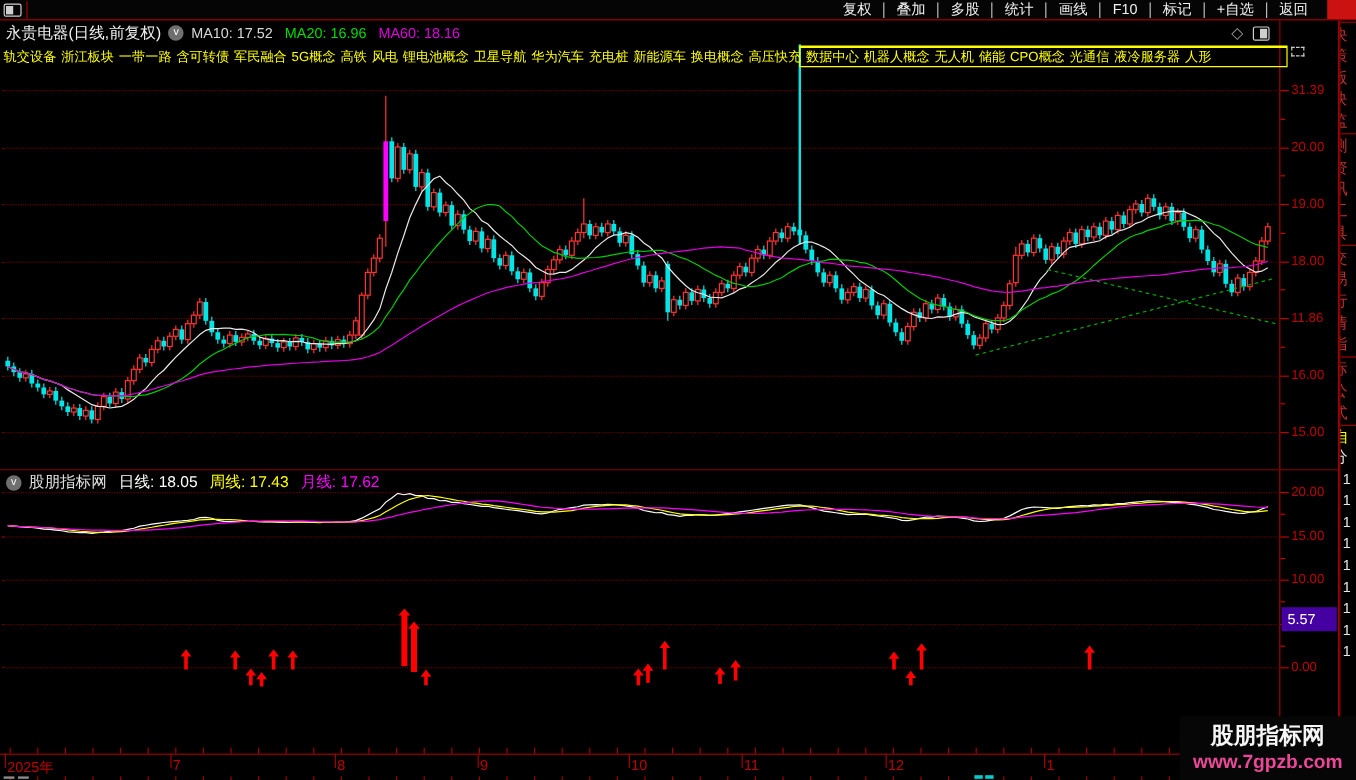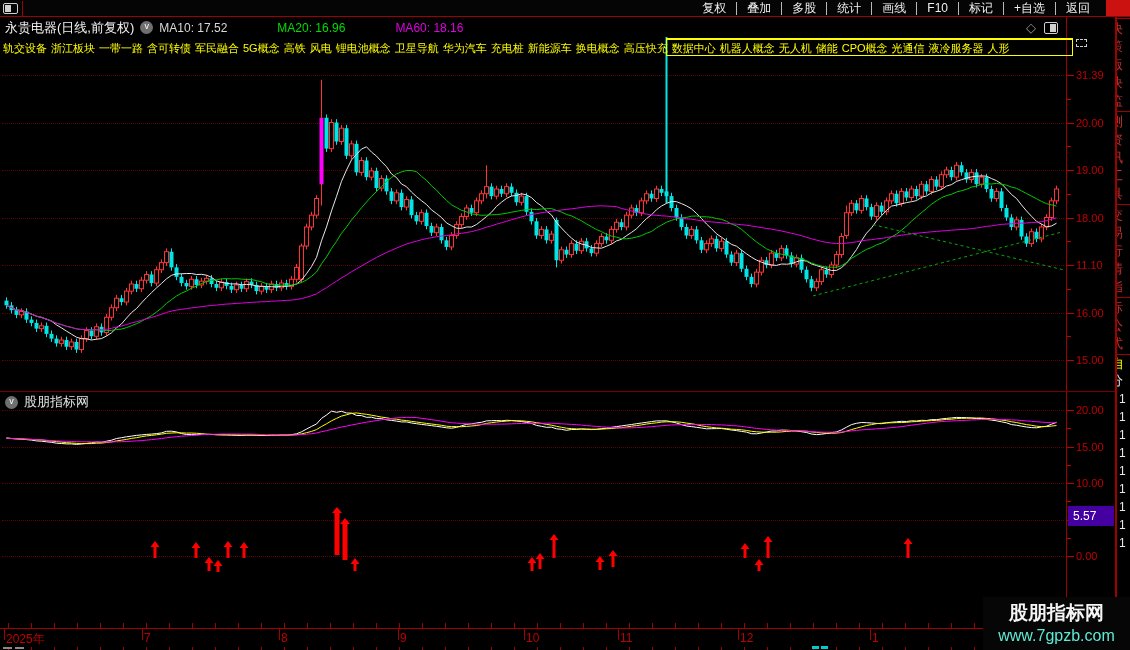--- a/index.html
+++ b/index.html
@@ -61,21 +61,21 @@
   .rstrip{position:absolute;left:1116px;top:17px;width:14px;height:633px;background:#000;
           border-left:1px solid #a00000;z-index:7;overflow:hidden;}
   .rglyph{color:#c03030;font-size:13px;height:18px;line-height:18px;margin-left:-7px;}
   .rdiv{height:1px;background:#a00000;margin:1px 0;}
   .rnum{color:#e8e8e8;font-size:12px;height:18px;line-height:18px;margin-left:2px;}
   .ryellow{color:#ffff00;font-size:13px;height:16px;line-height:16px;margin-left:-6px;}
   
   .wmark{position:absolute;left:983px;top:597px;width:147px;height:53px;background:#060606;
          z-index:9;text-align:center;}
   .wm1{color:#f5f5f5;font-size:19px;font-weight:bold;margin-top:3px;}
-  .wm2{color:#5eead4;font-size:16px;font-weight:normal;margin-top:1px;text-align:center;}
+  .wm2{color:#ec4899;font-size:16px;font-weight:bold;margin-top:1px;text-align:center;}
   svg{position:absolute;left:0;top:0;z-index:2;}
 </style>
 </head>
 <body>
 
 <div id="root">
 
   <div class="toolbar">
     <div class="tb-icon">
         <div class="half"></div>
@@ -101,21 +101,21 @@
           <span class="tb-div"></span>
           <span class="tb-btn">返回</span>
         </div>
       <div class="tb-redblock"></div>
     </div>
   </div>
 
   <div class="titlerow">
     <span class="stock">永贵电器(日线,前复权)</span>
     <span class="chev-circle">v</span>
-    <span id="ma-items" style="display:flex;gap:40px;">
+    <span id="ma-items" style="display:flex;">
         <span class="ma" style="color: rgb(216, 216, 216);">MA10: 17.52</span>
         <span class="ma" style="color: rgb(0, 221, 0);">MA20: 16.96</span>
         <span class="ma" style="color: rgb(224, 0, 224);">MA60: 18.16</span>
       </span>
     <span class="tr-icons">
       <span class="dia">◇</span>
       <span class="sq-icon">
           <span class="half"></span>
         </span>
     </span>
@@ -125,20 +125,25 @@
   <div class="tagbox"></div>
   <div class="tagdash"></div>
 
   <div class="vline" style="left:1066px;top:17px;height:613px;"></div>
   <div class="vline" style="left:1115px;top:17px;height:633px;"></div>
   <div class="hline" style="left:0;top:391px;width:1115px;"></div>
 
   <div class="phead">
     <span class="chev-circle" style="margin-left:5px;">v</span>
     <span class="pname">股朋指标网</span>
+    <span id="pitems" style="display:flex;">
+        <span class="pitem" style="color: rgb(255, 255, 255);">日线: 18.05</span>
+        <span class="pitem" style="color: rgb(255, 255, 0);">周线: 17.43</span>
+        <span class="pitem" style="color: rgb(255, 0, 255);">月线: 17.62</span>
+      </span>
   </div>
 
   <div class="badge">5.57</div>
 
   <div class="tl-line"></div>
   <div id="tl-labels">
       <div class="tl-lab" style="left: 6px;">2025年</div>
       <div class="tl-tick" style="left: 4px; top: 628px; height: 12px;"></div>
       <div class="tl-lab" style="left: 144px;">7</div>
       <div class="tl-tick" style="left: 142px; top: 628px; height: 12px;"></div>
@@ -314,21 +319,21 @@
       <div class="tick" style="top: 98.75px; width: 4px;"></div>
       <div class="ylab" style="top: 116.5px;">20.00</div>
       <div class="tick" style="top: 122.5px; width: 7px;"></div>
       <div class="tick" style="top: 146.25px; width: 4px;"></div>
       <div class="ylab" style="top: 164px;">19.00</div>
       <div class="tick" style="top: 170px; width: 7px;"></div>
       <div class="tick" style="top: 193.75px; width: 4px;"></div>
       <div class="ylab" style="top: 211.5px;">18.00</div>
       <div class="tick" style="top: 217.5px; width: 7px;"></div>
       <div class="tick" style="top: 241.25px; width: 4px;"></div>
-      <div class="ylab" style="top: 259px;">11.10</div>
+      <div class="ylab" style="top: 259px;">11.86</div>
       <div class="tick" style="top: 265px; width: 7px;"></div>
       <div class="tick" style="top: 288.75px; width: 4px;"></div>
       <div class="ylab" style="top: 306.5px;">16.00</div>
       <div class="tick" style="top: 312.5px; width: 7px;"></div>
       <div class="tick" style="top: 336.25px; width: 4px;"></div>
       <div class="ylab" style="top: 354px;">15.00</div>
       <div class="tick" style="top: 360px; width: 7px;"></div>
       <div class="ylab" style="top: 404px;">20.00</div>
       <div class="tick" style="top: 410px; width: 7px;"></div>
       <div class="tick" style="top: 428.25px; width: 4px;"></div>

